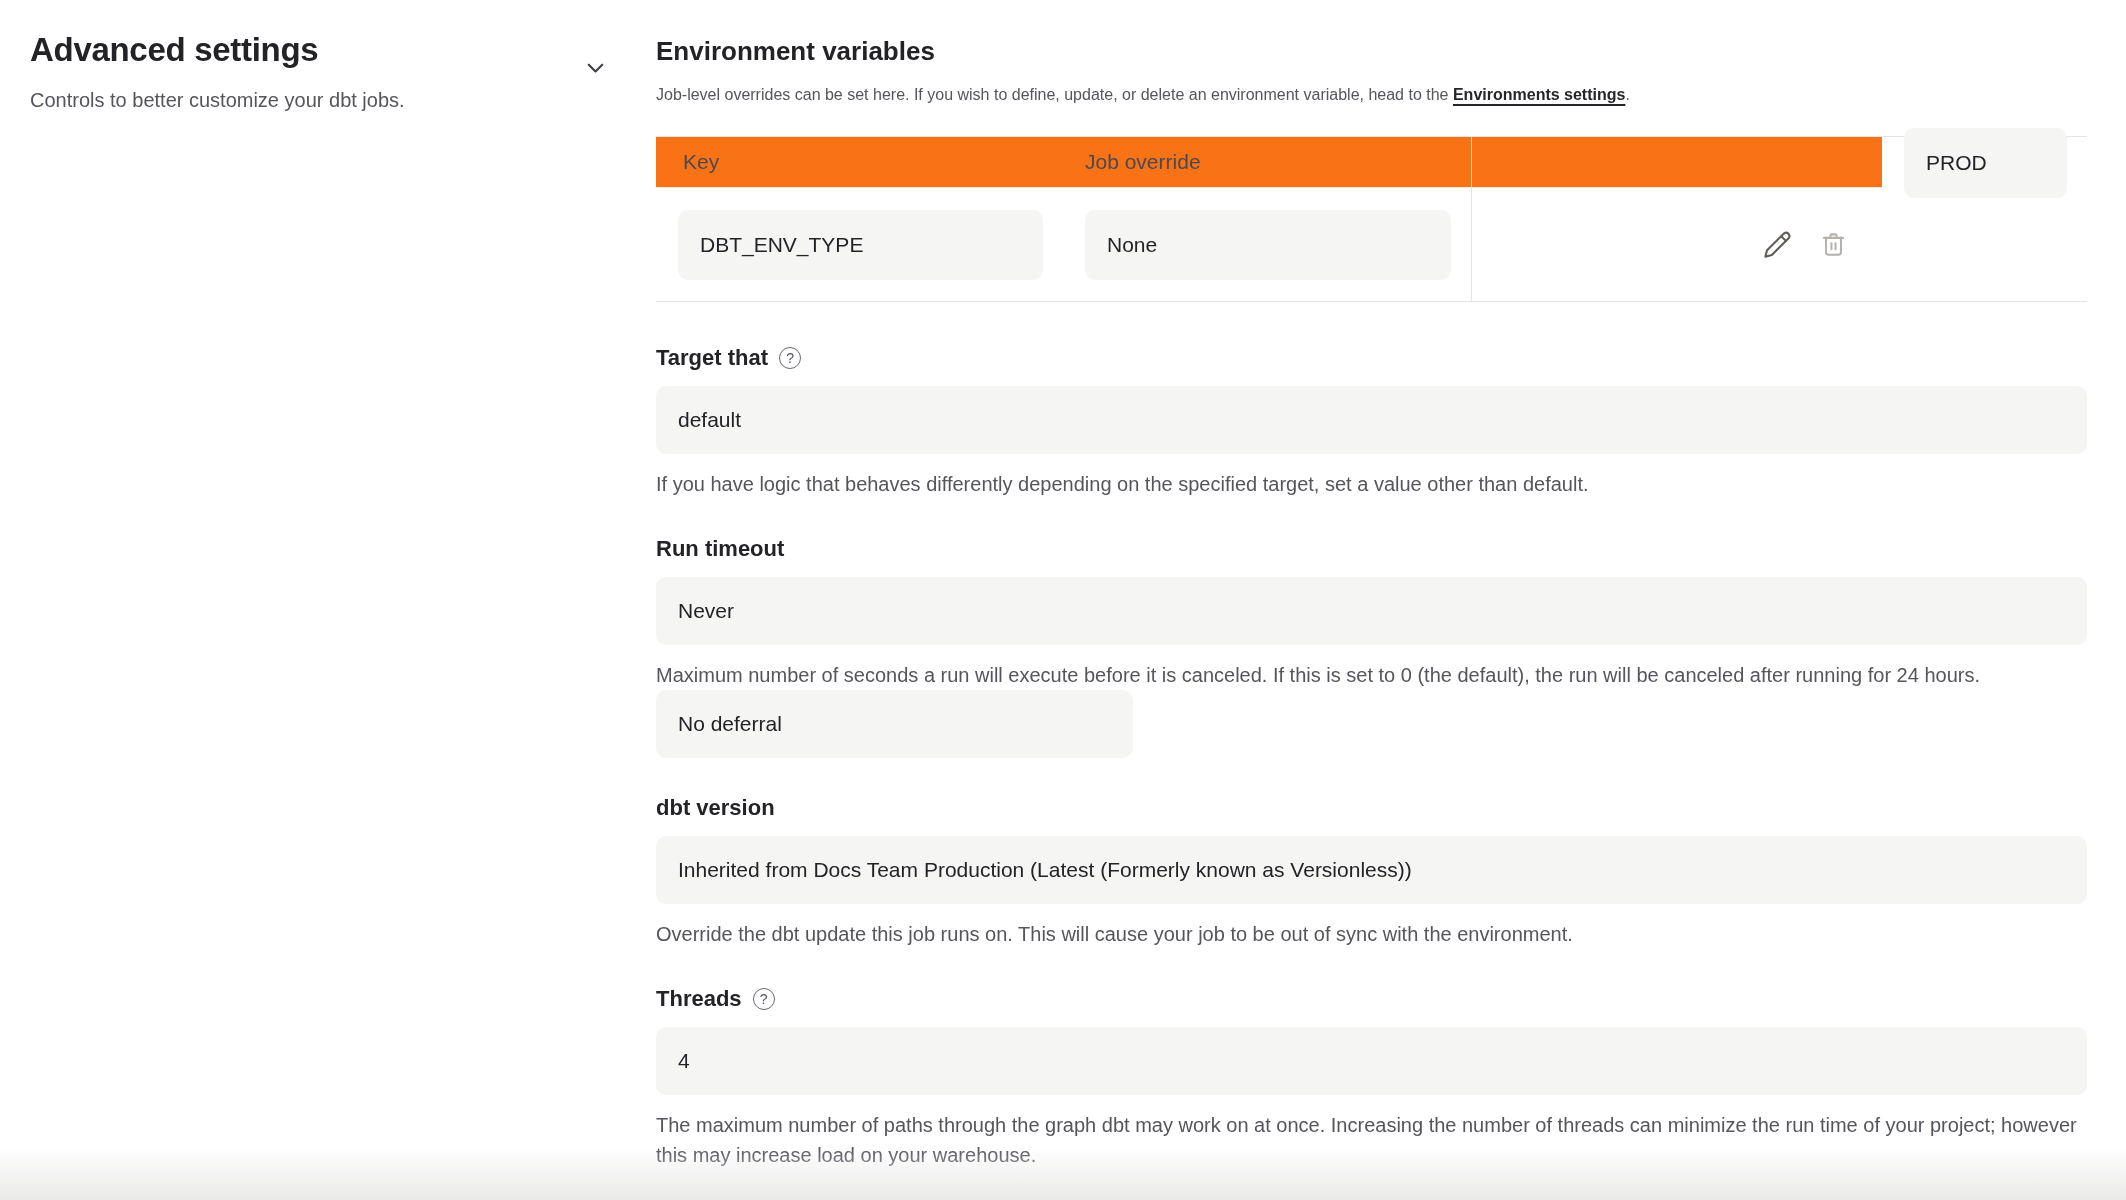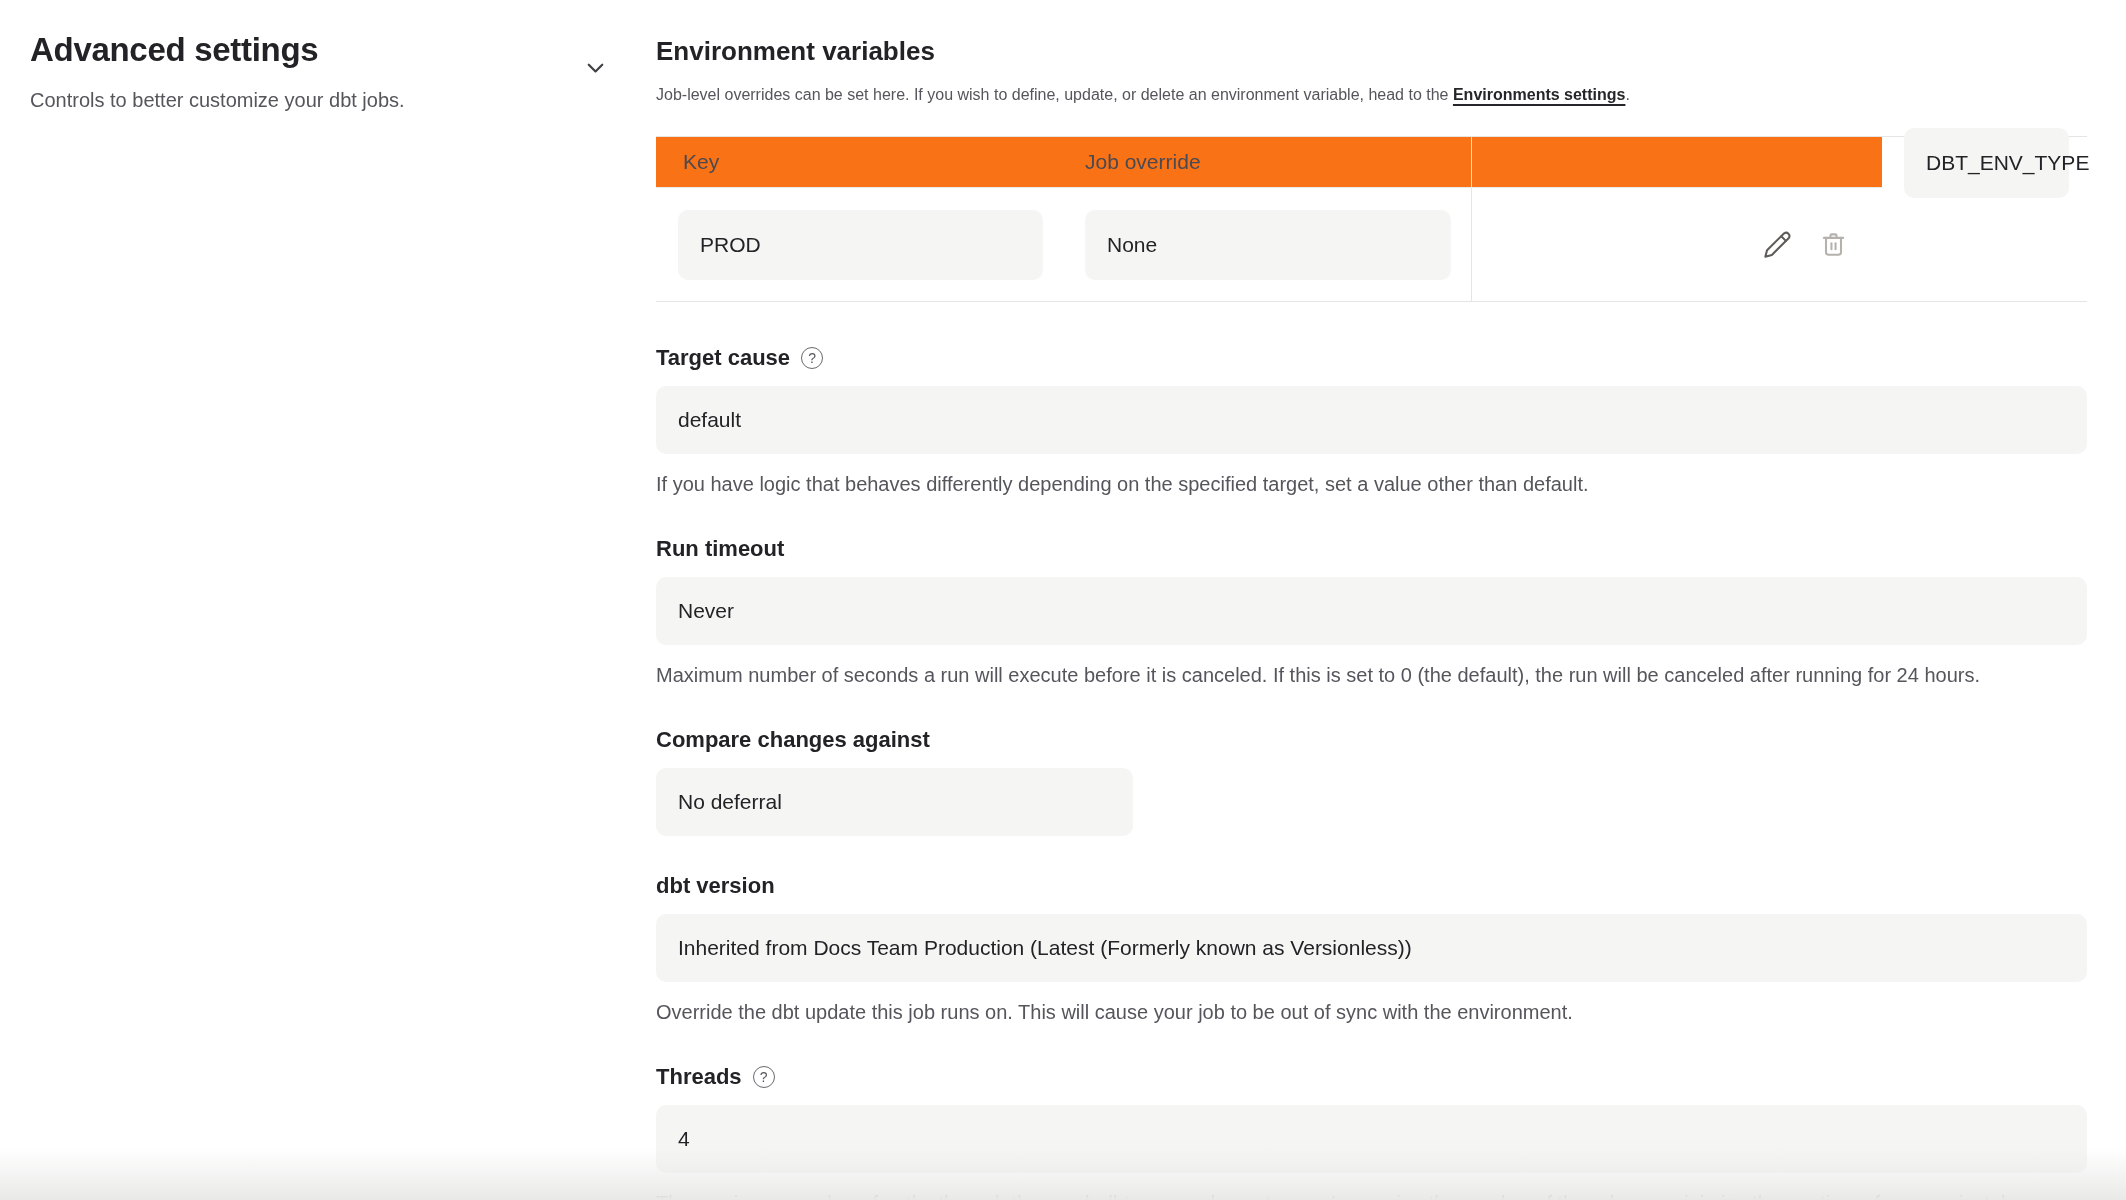--- a/index.html
+++ b/index.html
@@ -209,24 +209,24 @@
     <h2 class="section-heading">Environment variables</h2>
     <p class="section-desc"><span>Job-level overrides can be set here. If you wish to define, update, or delete an environment variable, head to the</span>
       <a>Environments settings</a><span>.</span></p>
 
     <div class="env-table">
       <div class="th first">Key</div>
       <div class="th">Job override</div>
       <div class="th actions"></div>
 
       <div class="td">
+        <div class="chip">PROD</div>
+      </div>
+      <div class="td">
         <div class="chip">DBT_ENV_TYPE</div>
-      </div>
-      <div class="td">
-        <div class="chip">PROD</div>
       </div>
       <div class="td">
         <div class="chip">None</div>
       </div>
       <div class="td actions">
         <button class="icon-btn">
           <span>
             <svg width="31" height="31" viewBox="0 0 24 24" fill="none" stroke="#5f5c58" stroke-width="1.6" stroke-linecap="round" stroke-linejoin="round">
               <path d="M17.2 3.3a2.6 2.6 0 0 1 3.6 3.6L7.6 20.1 2.6 21.4 3.9 16.4 17.2 3.3z"></path>
               <path d="M14.9 5.6l3.6 3.6"></path>
@@ -241,35 +241,32 @@
               <path d="M9.5 6.5V4.6a1 1 0 0 1 1-1h3a1 1 0 0 1 1 1v1.9"></path>
               <line x1="10.3" y1="11" x2="10.3" y2="16"></line>
               <line x1="13.7" y1="11" x2="13.7" y2="16"></line>
             </svg>
           </span>
         </button>
       </div>
     </div>
 
     <div class="field-label first">
-      <span>Target cause</span>
+      <span>Target that</span>
       <span class="help-icon">?</span>
     </div>
     <div class="text-input">default</div>
     <p class="helper">If you have logic that behaves differently depending on the specified target, set a value other than default.</p>
 
     <div class="field-label">
       <span>Run timeout</span>
     </div>
     <div class="text-input">Never</div>
     <p class="helper">Maximum number of seconds a run will execute before it is canceled. If this is set to 0 (the default), the run will be canceled after running for 24 hours.</p>
 
-    <div class="field-label">
-      <span>Compare changes against</span>
-    </div>
     <div class="text-input narrow">No deferral</div>
 
     <div class="field-label">
       <span>dbt version</span>
     </div>
     <div class="text-input">Inherited from Docs Team Production (Latest (Formerly known as Versionless))</div>
     <p class="helper">Override the dbt update this job runs on. This will cause your job to be out of sync with the environment.</p>
 
     <div class="field-label">
       <span>Threads</span>

